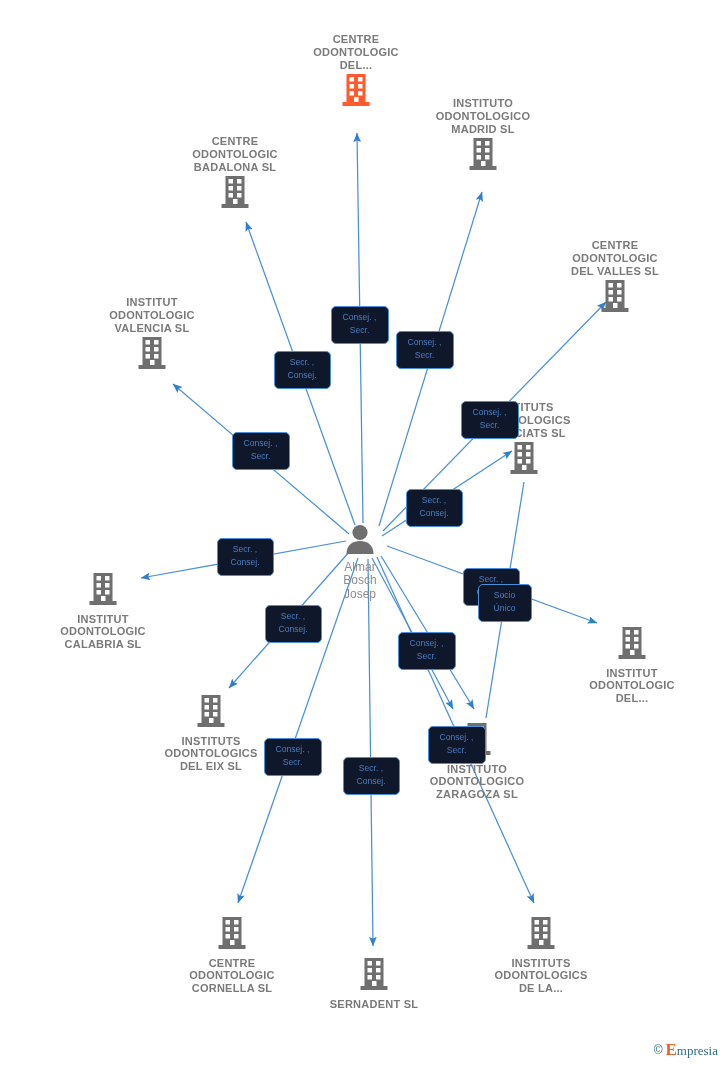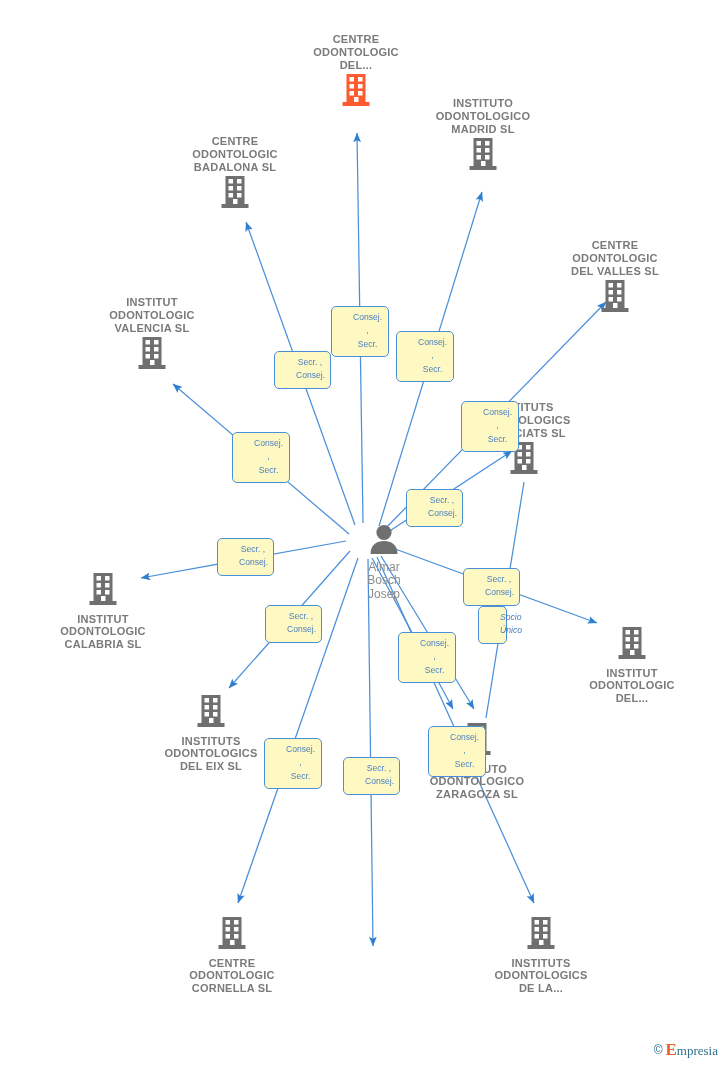--- a/index.html
+++ b/index.html
@@ -38,26 +38,26 @@
     letter-spacing:0;
   }
   .node.label-above .label{margin-bottom:2px;}
   .node.label-below .label{margin-top:2px;}
 
   
   .elabel{
     position:absolute;
     border:1.2px solid #4a90d9;
     border-radius:5px;
-    background:#fef9c3;
+    background:#0f172a;
     color:#4a7fc1;
     font-size:8.6px;
     line-height:1.55;
     text-align:center;
-    padding:4px 6px 5px 21px;
+    padding:4px 6px 5px 5px;
     white-space:pre-line;
     box-sizing:border-box;
   }
 
   
   #watermark{
     position:absolute;
     right:10px;bottom:10px;
     display:flex;align-items:center;gap:3px;
     font-size:13px;
@@ -347,20 +347,40 @@
             <rect x="16" y="18" width="4.5" height="4.5"></rect>
             <rect x="12" y="24" width="4.5" height="5"></rect>
           </g>
         </svg>
     </span>
     <span class="label">CENTRE
 ODONTOLOGIC
 CORNELLA SL</span>
   </div>
 
+  <div class="node label-below" style="left:374px;top:957px;">
+    <span class="glyph">
+      <svg width="28" height="34" viewBox="0 0 28 34">
+          <g fill="#6f6f6f">
+            <rect x="4.5" y="1" width="19" height="28"></rect>
+            <rect x="0.5" y="29" width="27" height="4"></rect>
+          </g>
+          <g fill="#ffffff">
+            <rect x="7.5" y="4" width="4.5" height="4.5"></rect>
+            <rect x="16" y="4" width="4.5" height="4.5"></rect>
+            <rect x="7.5" y="11" width="4.5" height="4.5"></rect>
+            <rect x="16" y="11" width="4.5" height="4.5"></rect>
+            <rect x="7.5" y="18" width="4.5" height="4.5"></rect>
+            <rect x="16" y="18" width="4.5" height="4.5"></rect>
+            <rect x="12" y="24" width="4.5" height="5"></rect>
+          </g>
+        </svg>
+    </span>
+    <span class="label">SERNADENT SL</span>
+  </div>
 
   <div class="node label-below" style="left:541px;top:916px;">
     <span class="glyph">
       <svg width="28" height="34" viewBox="0 0 28 34">
           <g fill="#6f6f6f">
             <rect x="4.5" y="1" width="19" height="28"></rect>
             <rect x="0.5" y="29" width="27" height="4"></rect>
           </g>
           <g fill="#ffffff">
             <rect x="7.5" y="4" width="4.5" height="4.5"></rect>
@@ -371,21 +391,21 @@
             <rect x="16" y="18" width="4.5" height="4.5"></rect>
             <rect x="12" y="24" width="4.5" height="5"></rect>
           </g>
         </svg>
     </span>
     <span class="label">INSTITUTS
 ODONTOLOGICS
 DE LA...</span>
   </div>
 
-  <div class="node person label-below" style="left:384px;top:524px;">
+  <div class="node person label-below" style="left:360px;top:524px;">
     <span class="glyph">
       <svg width="36" height="30" viewBox="0 0 36 30">
         <circle cx="18" cy="8.5" r="7.6" fill="#6f6f6f"></circle>
         <path d="M4.5 30 C4.5 20.5 11 17 18 17 C25 17 31.5 20.5 31.5 30 Z" fill="#6f6f6f"></path>
       </svg>
     </span>
     <span class="label">Almar
 Bosch
 Josep</span>
   </div>
@@ -407,21 +427,21 @@
 
   <div class="elabel" style="left:406px;top:489px;width:57px;">Secr. ,
 Consej.</div>
 
   <div class="elabel" style="left:217px;top:538px;width:57px;">Secr. ,
 Consej.</div>
 
   <div class="elabel" style="left:463px;top:568px;width:57px;">Secr. ,
 Consej.</div>
 
-  <div class="elabel" style="left:478px;top:606px;width:24px;font-style:italic;">Socio
+  <div class="elabel" style="left:478px;top:584px;width:54px;">Socio
 Único</div>
 
   <div class="elabel" style="left:265px;top:605px;width:57px;">Secr. ,
 Consej.</div>
 
   <div class="elabel" style="left:398px;top:632px;width:58px;">Consej. ,
 Secr.</div>
 
   <div class="elabel" style="left:264px;top:738px;width:58px;">Consej. ,
 Secr.</div>

